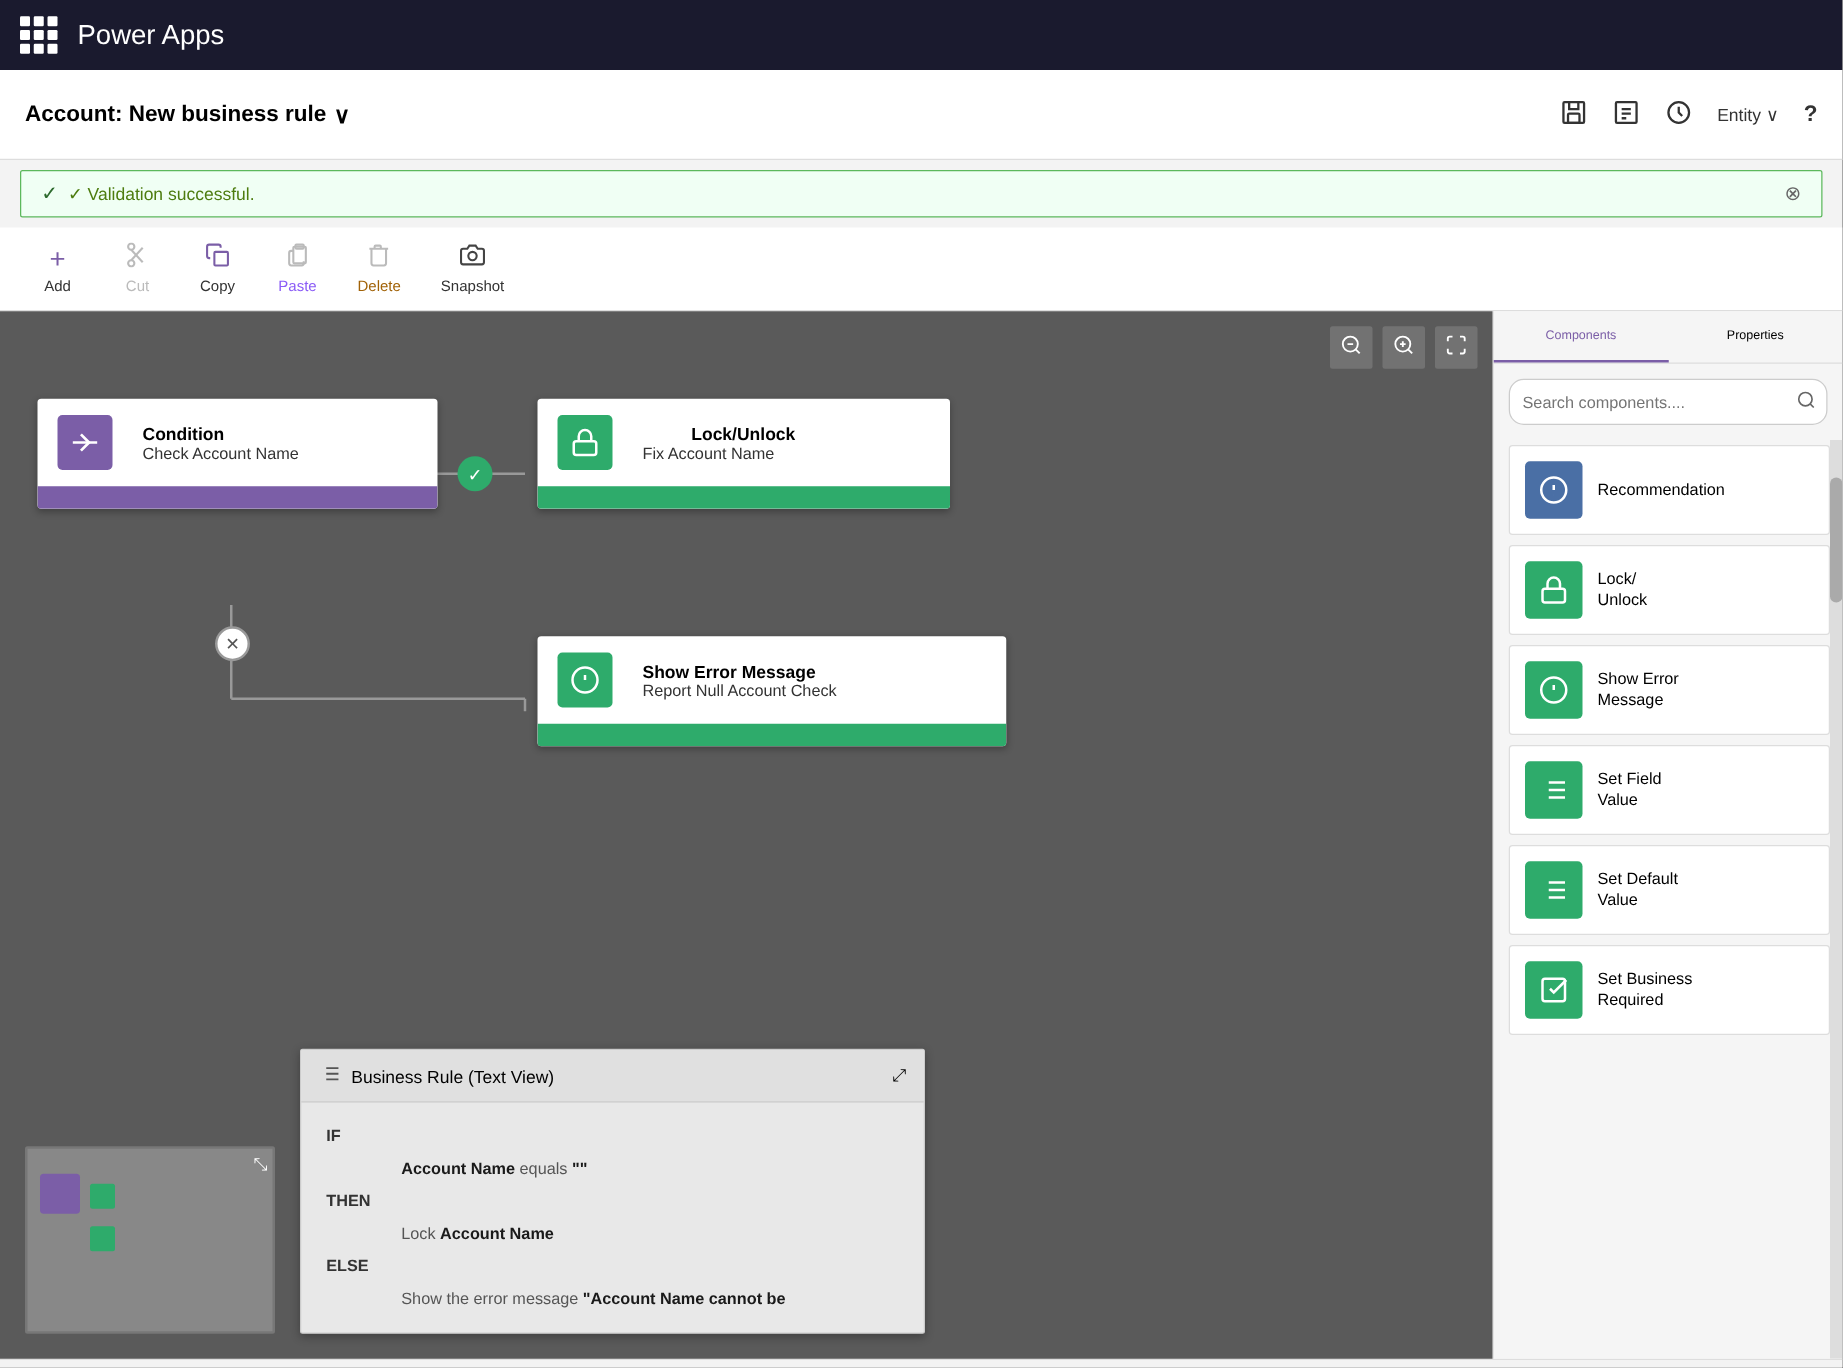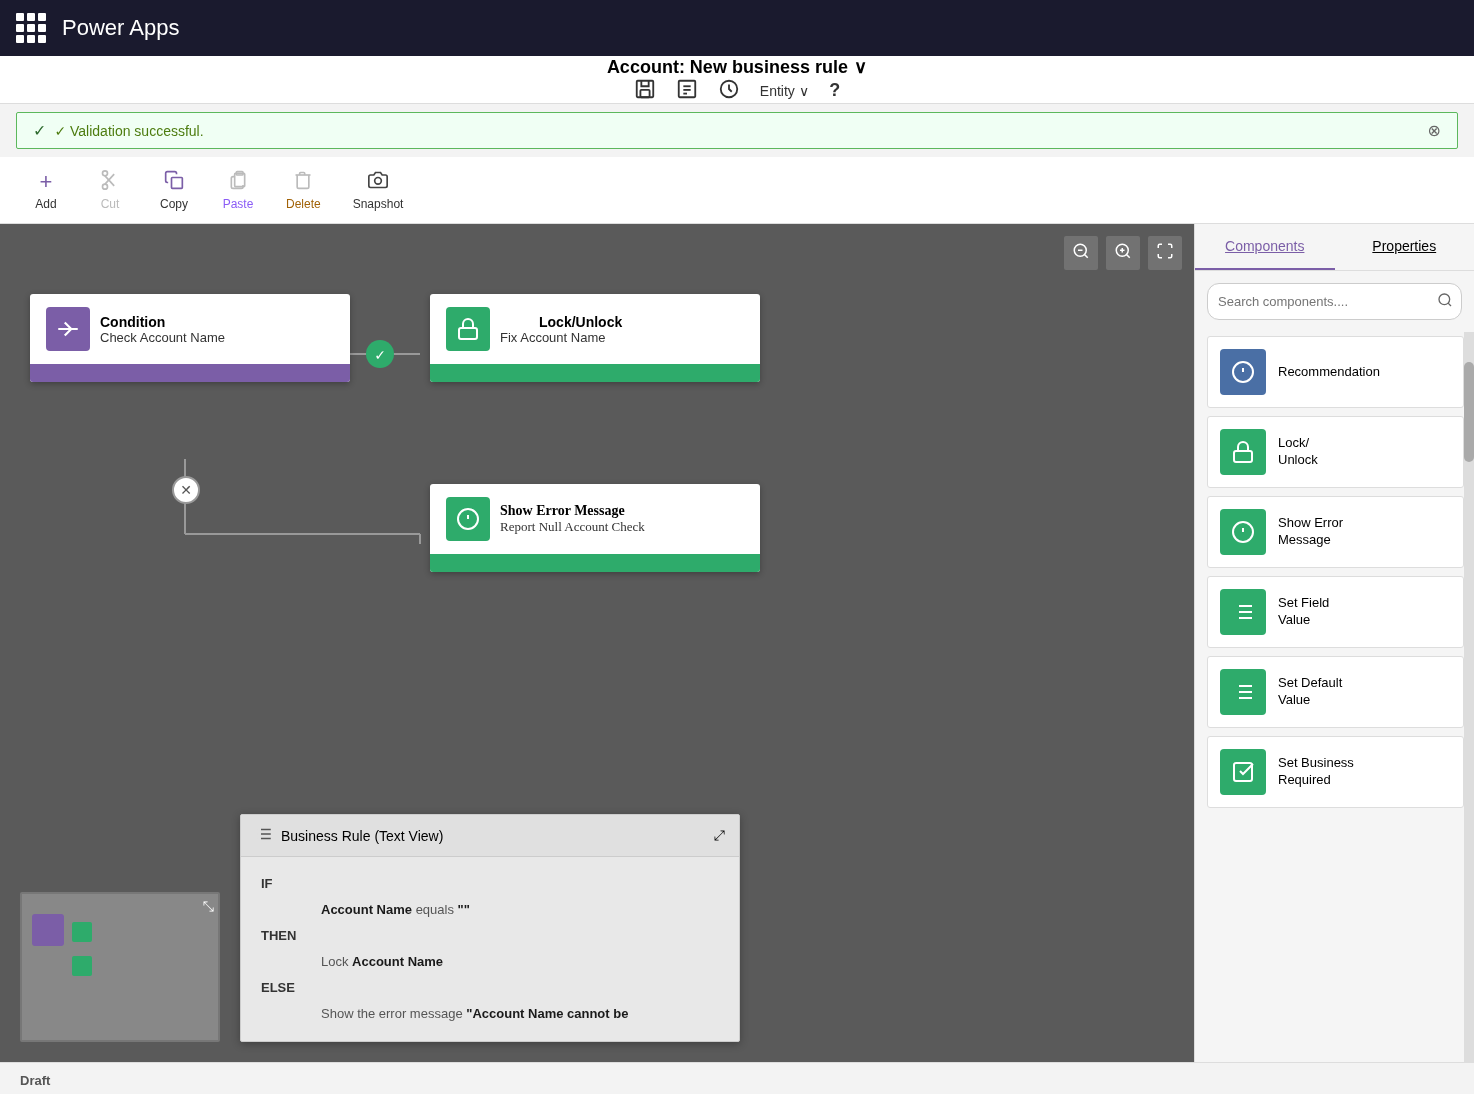--- a/index.html
+++ b/index.html
@@ -13,23 +13,22 @@
     .waffle-icon {
       display: grid; grid-template-columns: repeat(3, 8px); gap: 3px;
       margin-right: 16px; cursor: pointer;
     }
     .waffle-dot { width: 8px; height: 8px; background: white; border-radius: 1px; }
     .app-title { color: white; font-size: 22px; font-weight: 300; }
 
     
     .header-bar {
       display: flex; align-items: center; justify-content: space-between;
-      background: white; height: 48px; padding: 0 20px;
+      background: white; height: 72px; padding: 0 20px;
       border-bottom: 1px solid #ddd;
-      flex-direction: column;
     }
     .rule-title { font-size: 18px; font-weight: 600; display: flex; align-items: center; gap: 6px; }
     .header-actions { display: flex; align-items: center; gap: 20px; }
     .header-icon-btn { background: none; border: none; cursor: pointer; display: flex; align-items: center; gap: 4px; font-size: 13px; color: #333; }
     .entity-btn { display: flex; align-items: center; gap: 4px; font-size: 14px; color: #333; cursor: pointer; border: none; background: none; }
 
     
     .validation-bar {
       display: flex; align-items: center; justify-content: space-between;
       background: #f0fff4; border: 1px solid #5cb85c; padding: 8px 16px;
@@ -74,21 +73,21 @@
     }
 
     .node {
       position: absolute;
       background: white;
       border-radius: 3px;
       overflow: hidden;
       box-shadow: 0 2px 6px rgba(0,0,0,0.3);
     }
     .node-header {
-      display: flex; align-items: center; gap: 10px;
+      display: flex; align-items: center; gap: 24px;
       padding: 12px 16px; min-height: 70px;
     }
     .node-icon {
       width: 44px; height: 44px; border-radius: 4px;
       display: flex; align-items: center; justify-content: center;
       font-size: 22px; color: white; flex-shrink: 0;
     }
     .node-icon.purple { background: #7b5ea7; }
     .node-icon.green { background: #2eab6b; }
     .node-footer { height: 18px; }
@@ -153,22 +152,22 @@
     .tv-val strong { color: #1a1a1a; font-weight: 700; }
 
     
     .right-panel {
       width: 280px; background: #f5f5f5; border-left: 1px solid #ddd;
       display: flex; flex-direction: column;
     }
     .panel-tabs { display: flex; border-bottom: 1px solid #ddd; }
     .panel-tab {
       flex: 1; padding: 14px; text-align: center;
-      cursor: pointer; font-size: 14px; font-weight: 500;
-      background: none; border: none; border-bottom: 2px solid transparent; text-decoration: underline;
+      cursor: pointer; font-size: 10px; font-weight: 500;
+      background: none; border: none; border-bottom: 2px solid transparent;
     }
     .panel-tab.active { border-bottom: 2px solid #7b5ea7; color: #7b5ea7; }
     .search-bar {
       display: flex; align-items: center;
       margin: 12px; border: 1px solid #ccc; background: white; border-radius: 12px;
     }
     .search-input {
       flex: 1; border: none; outline: none; padding: 8px 10px; font-size: 13px;
       background: transparent;
     }
@@ -401,21 +400,21 @@
             </svg>
         </div>
         <div>
           <div style="font-size:14px; font-weight:600;margin-left:39px;">Lock/Unlock</div>
           <div style="font-size:13px; color:#333;">Fix Account Name</div>
         </div>
       </div>
       <div class="node-footer green"></div>
     </div>
 
-    <div class="node error-node" style="position:absolute; left:430px; top:260px; width:330px;font-family:Liberation Serif, serif;">
+    <div class="node error-node" style="position:absolute; left:430px; top:260px; width:375px;">
       <div class="node-header">
         <div class="node-icon green">
           <svg width="24" height="24" viewBox="0 0 24 24" fill="none" stroke="white" stroke-width="2">
               <circle cx="12" cy="12" r="10"></circle>
               <path d="M12 8v4m0 4h.01"></path>
             </svg>
         </div>
         <div>
           <div style="font-size:14px; font-weight:600;">Show Error Message</div>
           <div style="font-size:13px; color:#333;">Report Null Account Check</div>

